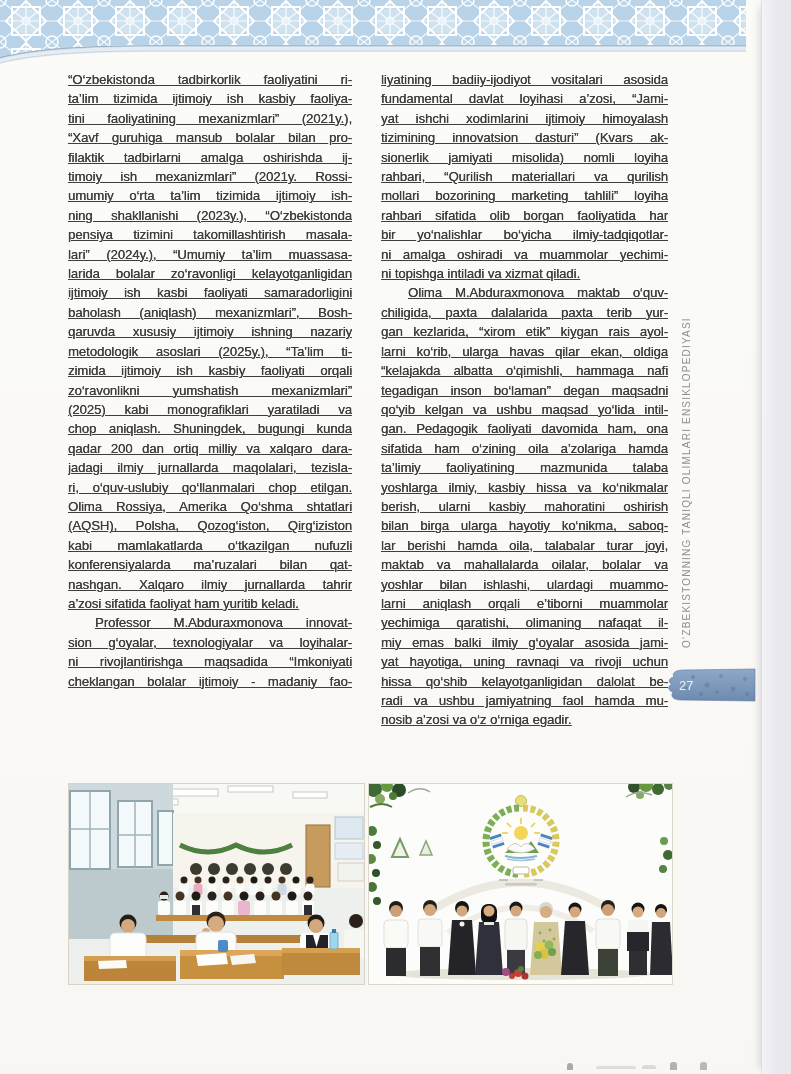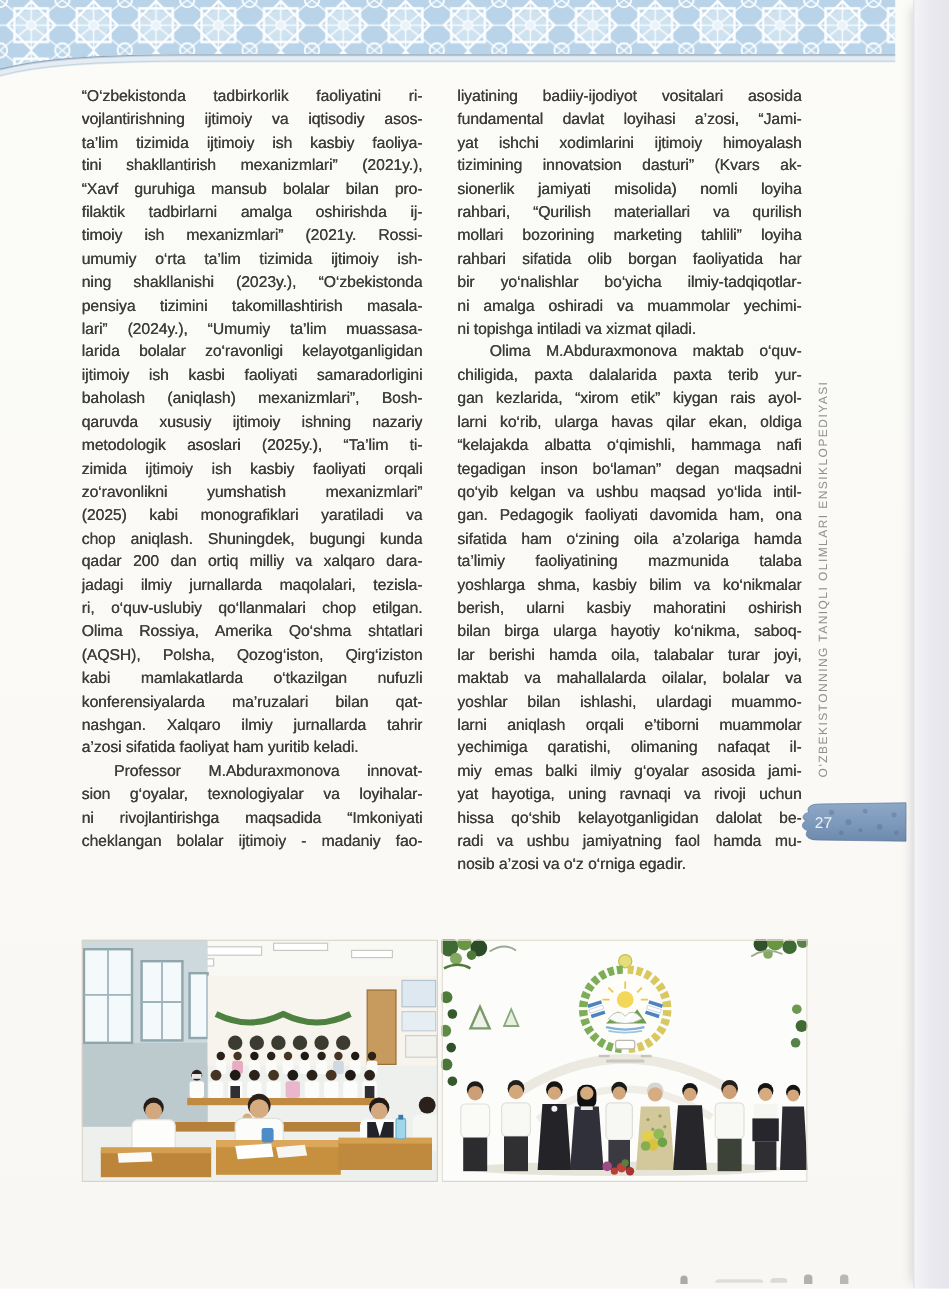--- a/index.html
+++ b/index.html
@@ -3,21 +3,21 @@
 <meta charset="utf-8">
 <style>
   html,body{margin:0;padding:0;background:#ffffff;}
   .page{position:relative;width:791px;height:1074px;overflow:hidden;
         background:linear-gradient(180deg,#fbfbf8 0%,#faf9f6 60%,#f8f7f3 100%);
         font-family:"Liberation Sans",sans-serif;}
   
   .band{position:absolute;left:0;top:0;}
   
   .col{position:absolute;top:70px;color:#3f3e3c;font-size:13.1px;line-height:19.42px;
-       letter-spacing:-0.05px;text-shadow:0.25px 0 0 #3f3e3c;}
+       letter-spacing:-0.05px;text-shadow:0.25px 0 0 #3f3e3c;text-decoration:underline;}
   .col1{left:68px;width:284px;}
   .col2{left:381px;width:287px;}
   .line{text-align:justify;text-align-last:justify;height:19.42px;overflow:hidden;}
   .line.last{text-align-last:left;}
   .para.indent .line:first-child{text-indent:27px;}
   
   .side-title{position:absolute;left:681px;top:648px;transform-origin:0 0;
               transform:rotate(-90deg);white-space:nowrap;color:#8f8f8f;
               font-size:10px;letter-spacing:1.2px;}
   
@@ -62,23 +62,22 @@
     </defs>
     <path d="M0,0 H746 V45 H150 C80,45 30,50 0,58 Z" fill="url(#girih)"></path>
     <path d="M0,58 C30,50 80,46 150,46 H746" stroke="#8fa6ba" stroke-width="1.6" fill="none"></path>
     <path d="M0,58 C30,50 80,46 150,46 H746 V52 H150 C80,52 30,56 0,64 Z" fill="#d8e5f0" opacity="0.65"></path>
     <path d="M0,63 C30,55 80,51 150,51 H746" stroke="#c6d7e4" stroke-width="1" fill="none"></path>
   </svg>
 
   <div class="col col1">
       <div class="para">
         <div class="line">“O‘zbekistonda tadbirkorlik faoliyatini ri-</div>
-        <div class="line">vojlantirishning ijtimoiy va iqtisodiy asos-</div>
         <div class="line">ta’lim tizimida ijtimoiy ish kasbiy faoliya-</div>
-        <div class="line">tini shakllantirish mexanizmlari” (2021y.),</div>
+        <div class="line">tini faoliyatining mexanizmlari” (2021y.),</div>
         <div class="line">“Xavf guruhiga mansub bolalar bilan pro-</div>
         <div class="line">filaktik tadbirlarni amalga oshirishda ij-</div>
         <div class="line">timoiy ish mexanizmlari” (2021y. Rossi-</div>
         <div class="line">umumiy o‘rta ta’lim tizimida ijtimoiy ish-</div>
         <div class="line">ning shakllanishi (2023y.), “O‘zbekistonda</div>
         <div class="line">pensiya tizimini takomillashtirish masala-</div>
         <div class="line">lari” (2024y.), “Umumiy ta’lim muassasa-</div>
         <div class="line">larida bolalar zo‘ravonligi kelayotganligidan</div>
         <div class="line">ijtimoiy ish kasbi faoliyati samaradorligini</div>
         <div class="line">baholash (aniqlash) mexanizmlari”, Bosh-</div>
@@ -123,21 +122,21 @@
         <div class="line">Olima M.Abduraxmonova maktab o‘quv-</div>
         <div class="line">chiligida, paxta dalalarida paxta terib yur-</div>
         <div class="line">gan kezlarida, “xirom etik” kiygan rais ayol-</div>
         <div class="line">larni ko‘rib, ularga havas qilar ekan, oldiga</div>
         <div class="line">“kelajakda albatta o‘qimishli, hammaga nafi</div>
         <div class="line">tegadigan inson bo‘laman” degan maqsadni</div>
         <div class="line">qo‘yib kelgan va ushbu maqsad yo‘lida intil-</div>
         <div class="line">gan. Pedagogik faoliyati davomida ham, ona</div>
         <div class="line">sifatida ham o‘zining oila a’zolariga hamda</div>
         <div class="line">ta’limiy faoliyatining mazmunida talaba</div>
-        <div class="line">yoshlarga shma, kasbiy bilim va ko‘nikmalar</div>
+        <div class="line">yoshlarga ilmiy, kasbiy hissa va ko‘nikmalar</div>
         <div class="line">berish, ularni kasbiy mahoratini oshirish</div>
         <div class="line">bilan birga ularga hayotiy ko‘nikma, saboq-</div>
         <div class="line">lar berishi hamda oila, talabalar turar joyi,</div>
         <div class="line">maktab va mahallalarda oilalar, bolalar va</div>
         <div class="line">yoshlar bilan ishlashi, ulardagi muammo-</div>
         <div class="line">larni aniqlash orqali e’tiborni muammolar</div>
         <div class="line">yechimiga qaratishi, olimaning nafaqat il-</div>
         <div class="line">miy emas balki ilmiy g‘oyalar asosida jami-</div>
         <div class="line">yat hayotiga, uning ravnaqi va rivoji uchun</div>
         <div class="line">hissa qo‘shib kelayotganligidan dalolat be-</div>

